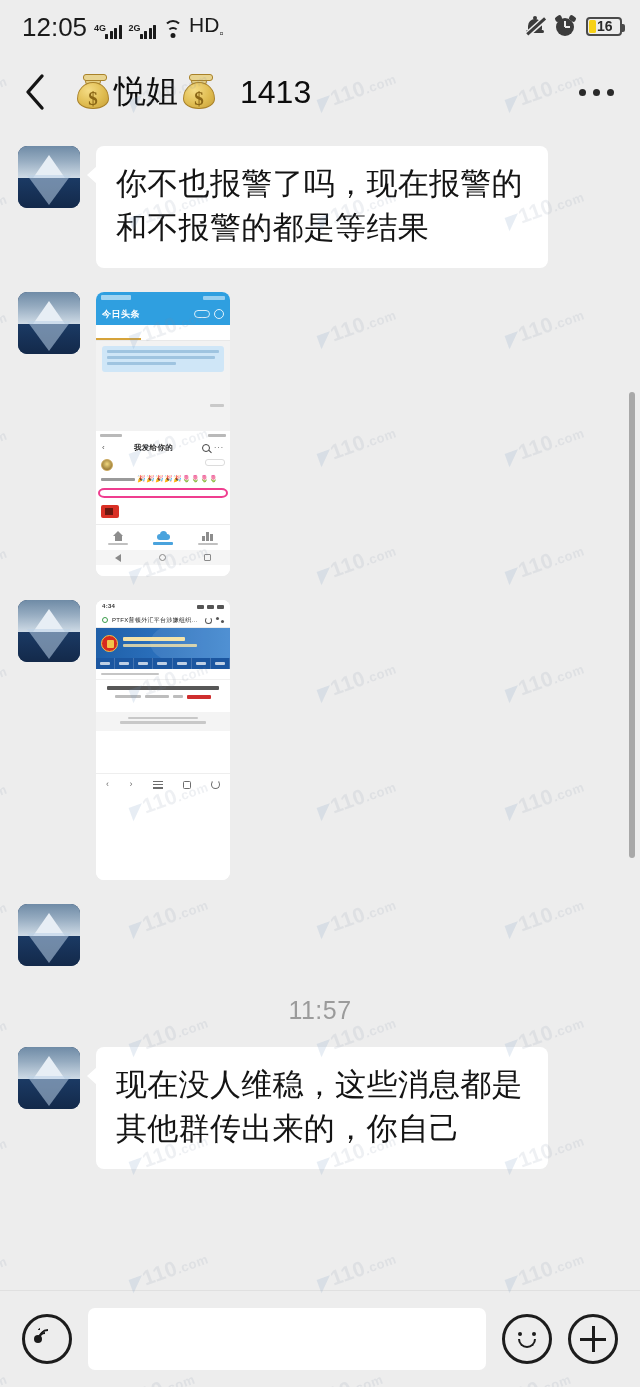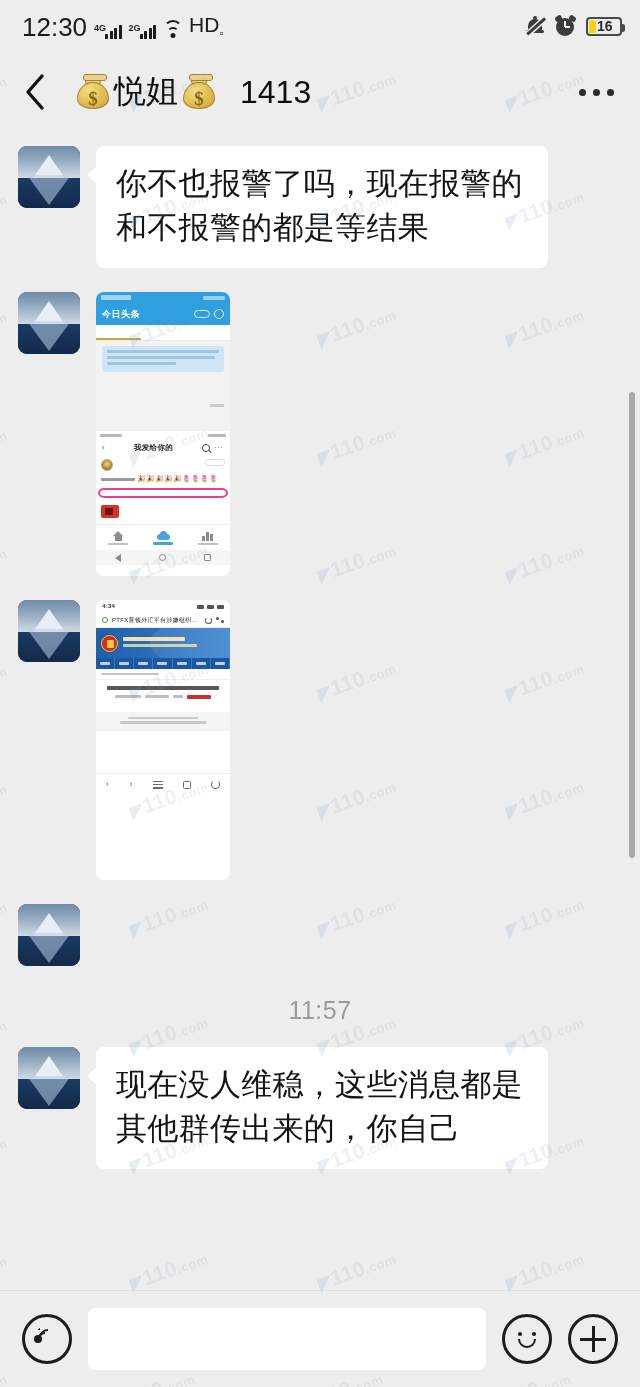--- a/index.html
+++ b/index.html
@@ -367,21 +367,21 @@
     <div class="wm" style="left: 316px; top: 1258px;"><span class="tri">◤</span>110<span class="dom">.com</span></div>
     <div class="wm" style="left: 504px; top: 1258px;"><span class="tri">◤</span>110<span class="dom">.com</span></div>
     <div class="wm" style="left: -60px; top: 1376px;">110<span class="dom">.com</span></div>
     <div class="wm" style="left: 128px; top: 1376px;">110<span class="dom">.com</span></div>
     <div class="wm" style="left: 316px; top: 1376px;">110<span class="dom">.com</span></div>
     <div class="wm" style="left: 504px; top: 1376px;">110<span class="dom">.com</span></div>
   </div>
 
 <div class="statusbar">
   <div class="sb-left">
-    <span class="sb-time">12:30</span>
+    <span class="sb-time">12:05</span>
     <span class="sig">
       <span class="gbadge">4G</span>
       <i></i>
         <i></i>
         <i></i>
         <i></i>
     </span>
     <span class="sig">
       <span class="gbadge">2G</span>
       <i></i>

